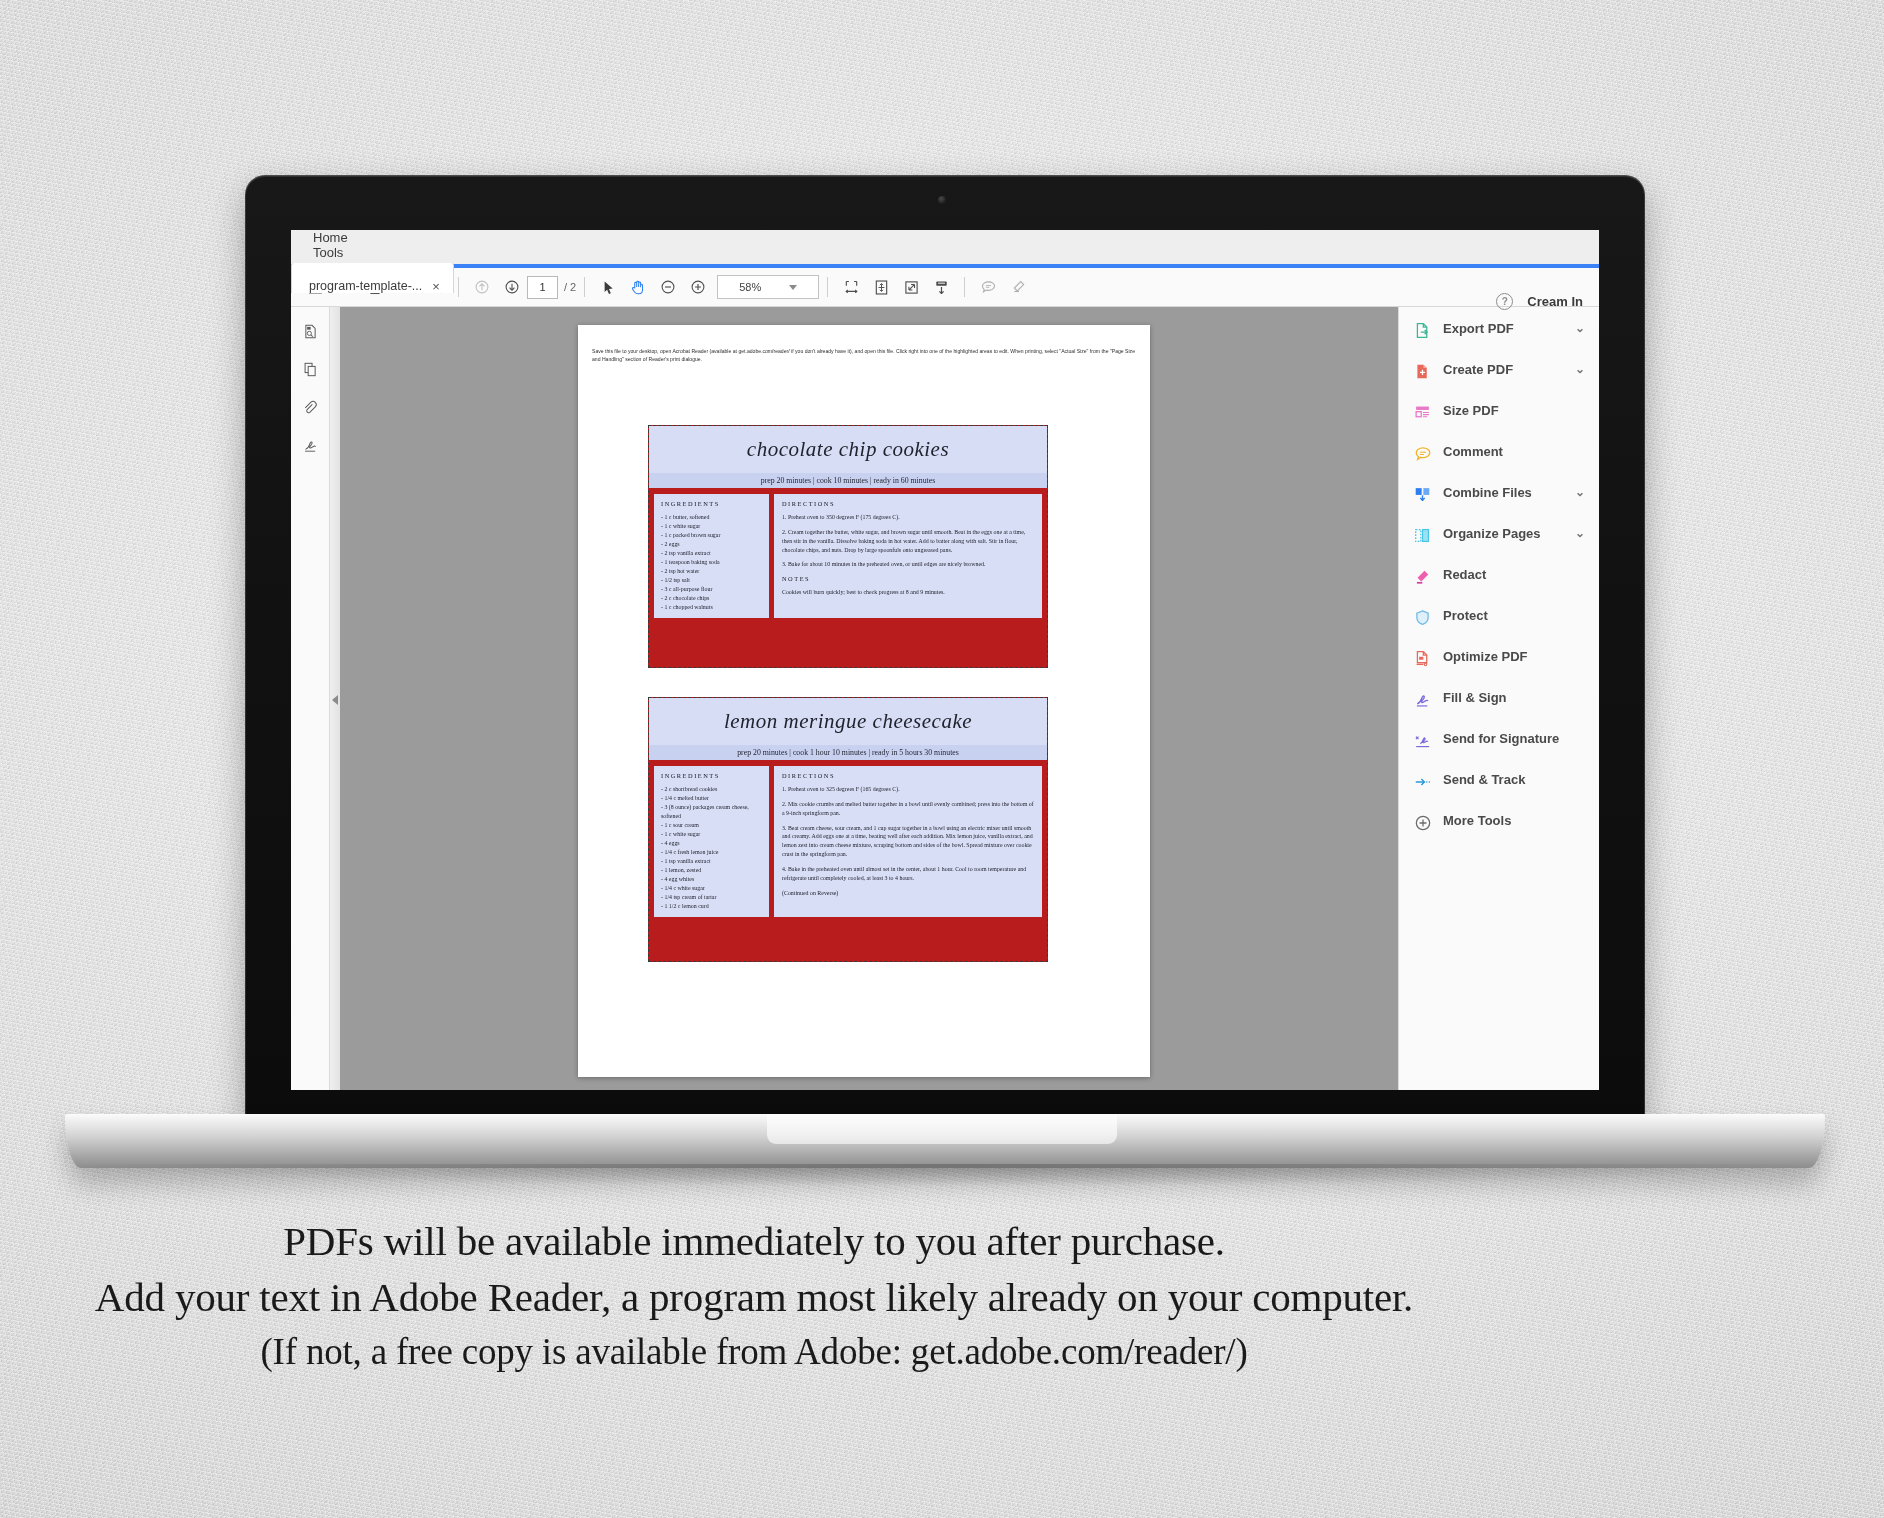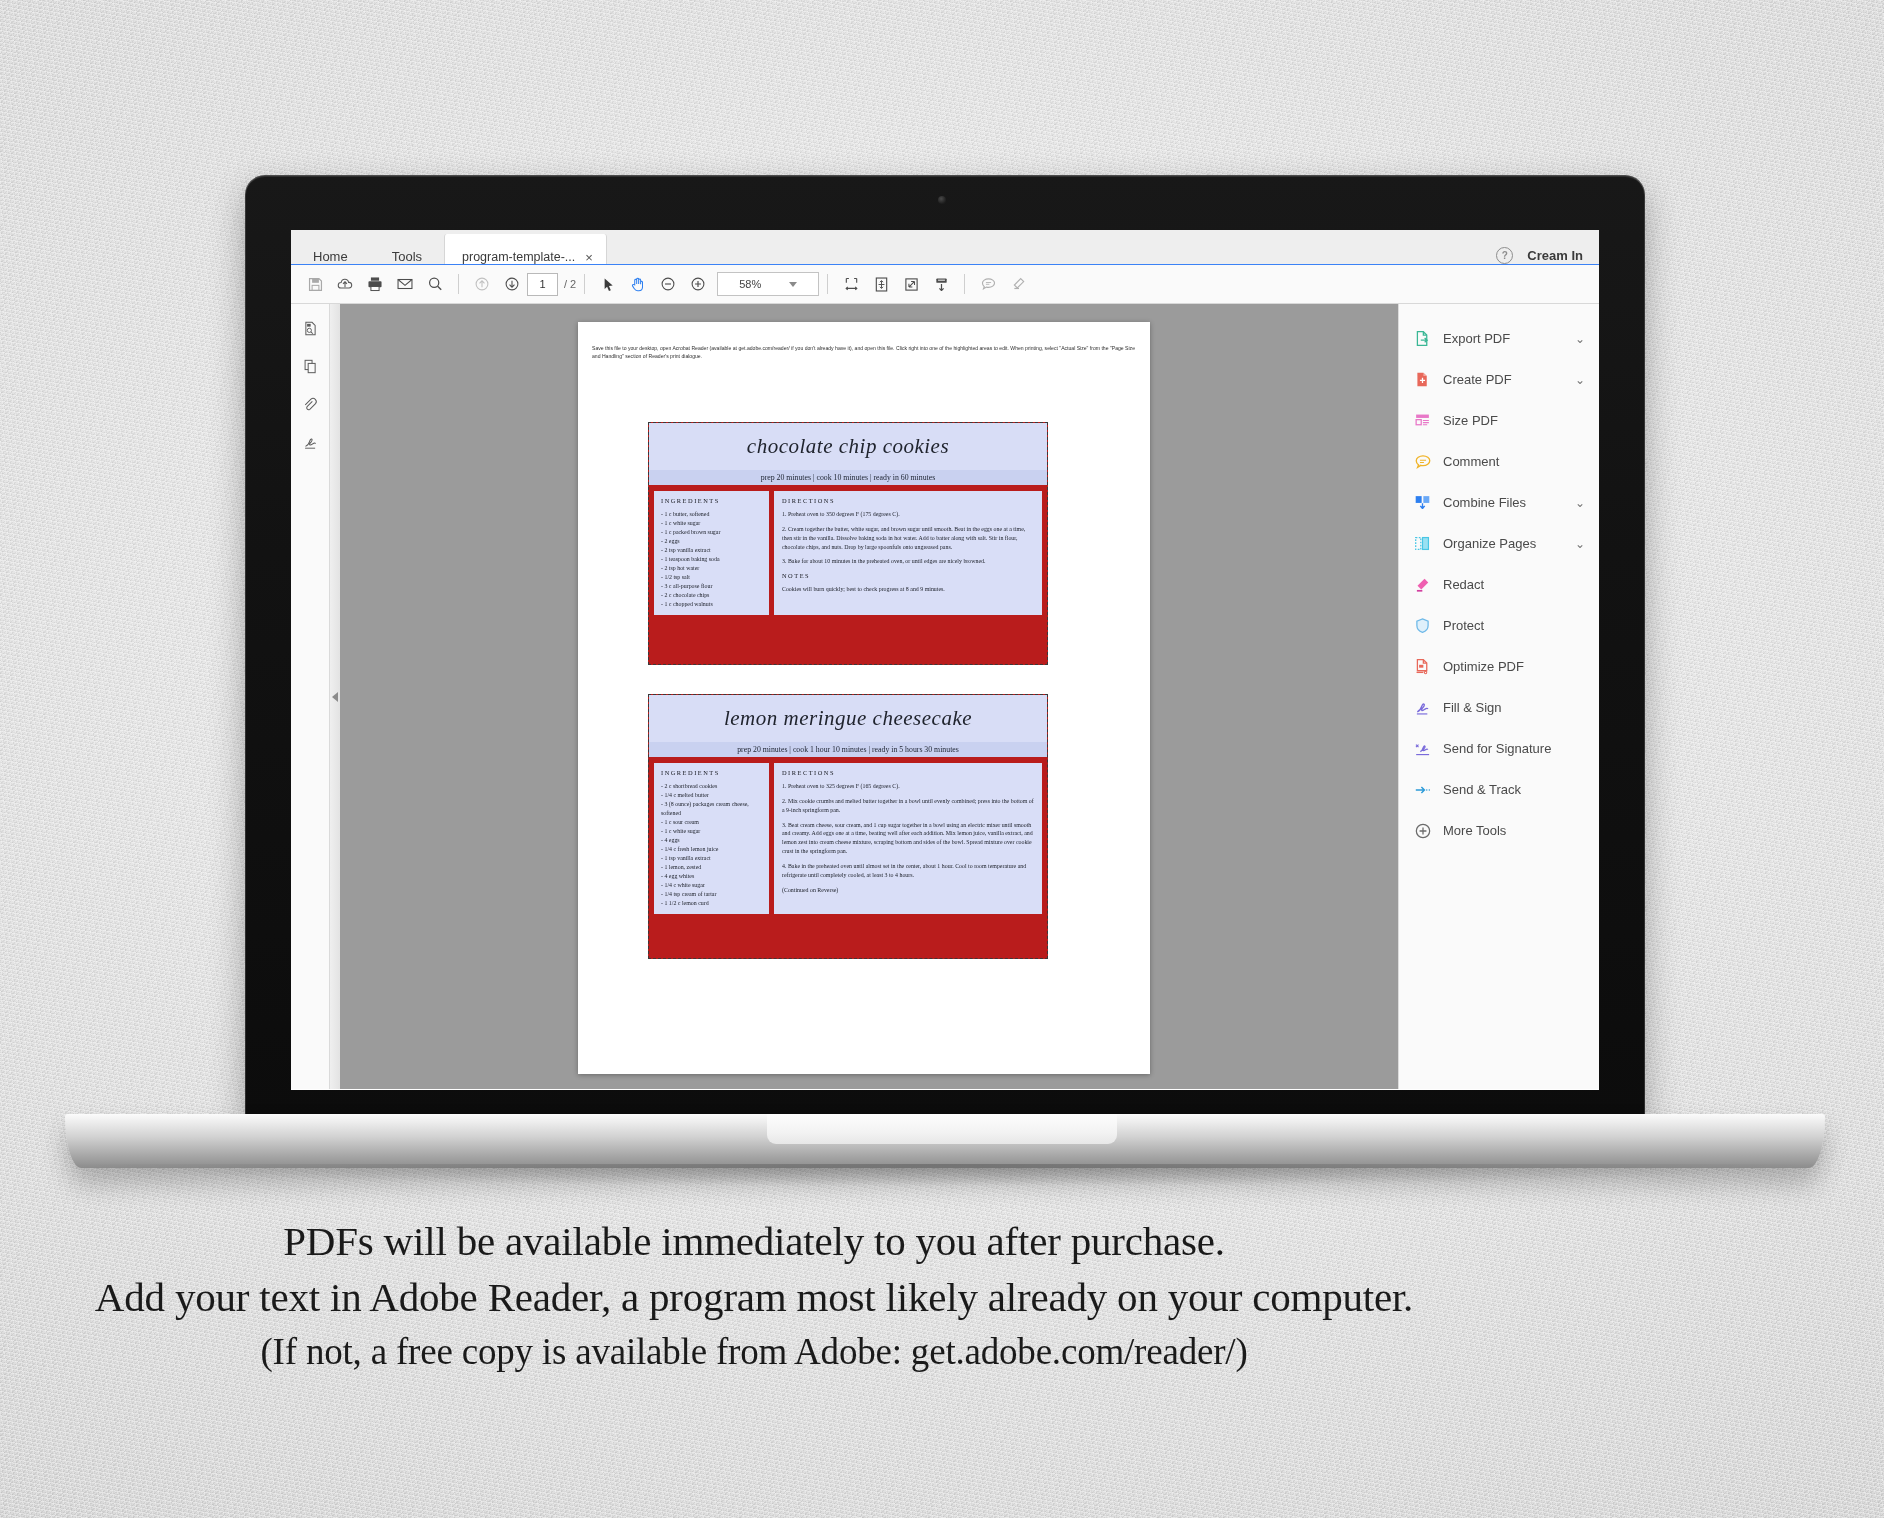--- a/index.html
+++ b/index.html
@@ -65,22 +65,22 @@
   }
 
   
   .menubar{
     height:19px;background:#fbfbfb;border-bottom:1px solid #e3e3e3;
     display:flex;align-items:center;padding-left:13px;gap:19px;
     font-size:11.5px;color:#333;
   }
   .menubar span{cursor:default;}
   .tabbar{
-    height:34px;background:#eeeeee;border-bottom:1px solid #3b82f6;
-    display:flex;align-items:flex-end;font-size:13px;color:#3b3b3b;position:relative;
+    height:34px;background:#eeeeee;border-bottom:4px solid #3b82f6;
+    display:flex;align-items:flex-start;font-size:13px;color:#3b3b3b;position:relative;flex-direction:column;
   }
   .tabbar .tb{display:flex;align-items:center;padding:0 22px;}
   .tabbar .doc-tab{
     display:flex;align-items:center;gap:10px;padding:16px 13px 0 17px;
     background:#ffffff;border-left:1px solid #d6d6d6;border-right:1px solid #d6d6d6;
     margin-top:3px;border-radius:3px 3px 0 0;font-size:12.5px;color:#3b3b3b;
   }
   .doc-tab .x{font-size:13px;color:#555;line-height:1;}
   .signin{
     margin-left:auto;display:flex;align-items:center;gap:14px;padding-right:16px;
@@ -121,22 +121,22 @@
   .collapse{
     position:absolute;left:0;top:0;width:10px;height:100%;
     background:linear-gradient(90deg,#efefef,#e3e3e3);
     display:flex;align-items:center;justify-content:center;
   }
   .collapse i{width:0;height:0;border-top:5px solid transparent;border-bottom:5px solid transparent;border-right:6px solid #8b8b8b;}
   .righttools{
     width:200px;background:#fafafa;border-left:1px solid #dcdcdc;padding-top:14px;
   }
   .tool{
-    display:flex;align-items:center;height:41px;padding-left:14px;gap:11px;
-    font-size:13px;color:#4a4a4a;
+    display:flex;align-items:flex-start;height:41px;padding-left:14px;gap:11px;
+    font-size:13px;color:#4a4a4a;font-weight:bold;
   }
   .tool .chev{margin-left:auto;margin-right:14px;color:#767676;font-size:12px;}
   .tool .ticon{width:19px;height:19px;display:flex;align-items:center;justify-content:center;}
 
   
   .page{
     width:572px;background:#ffffff;margin-top:18px;height:752px;
     box-shadow:0 1px 5px rgba(0,0,0,.32);position:relative;
     font-family:"Liberation Serif",serif;color:#1d1d1d;
   }

